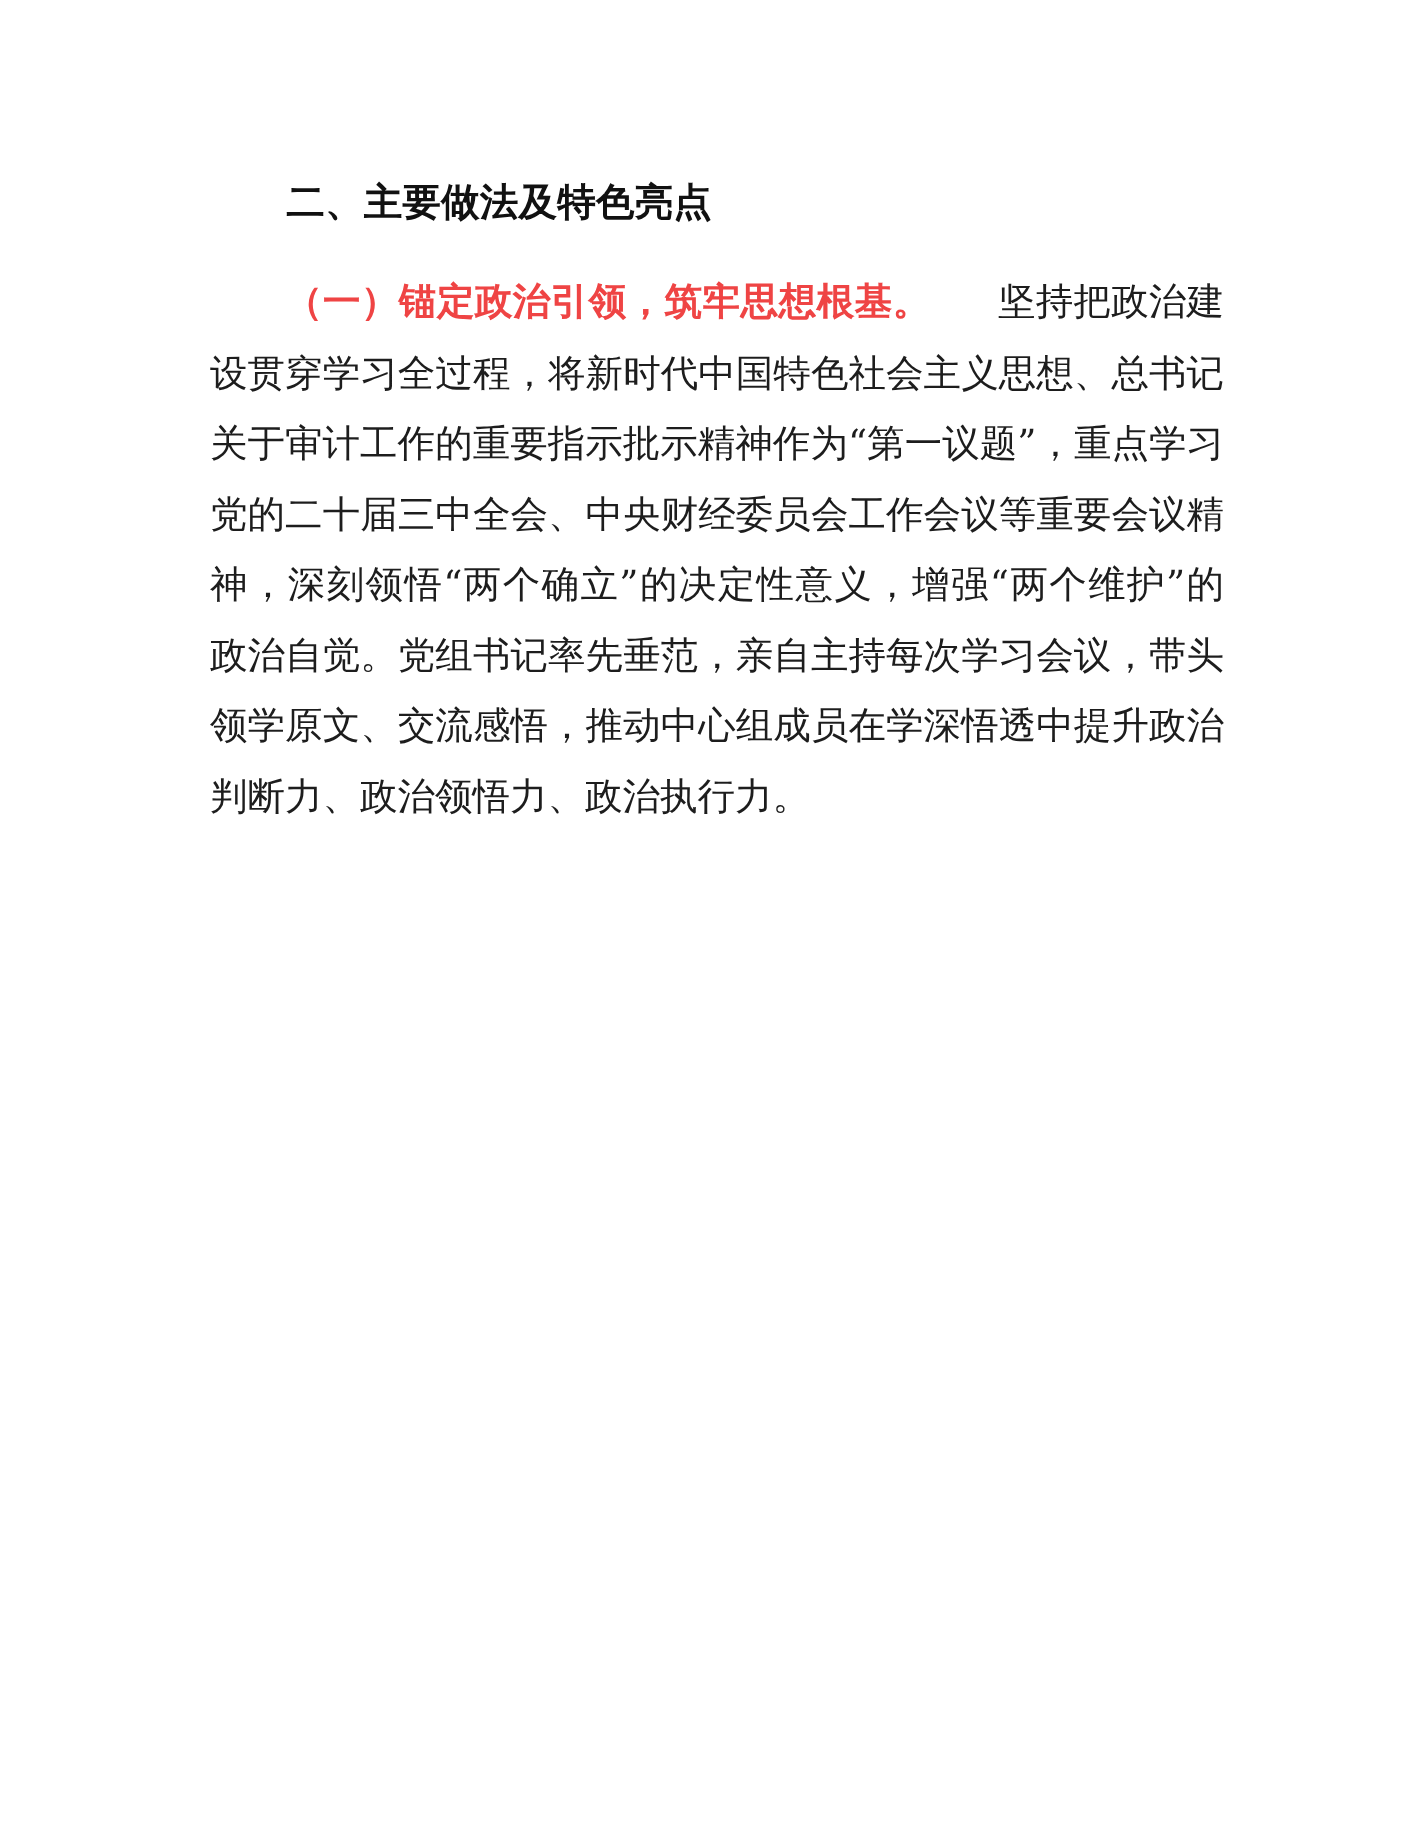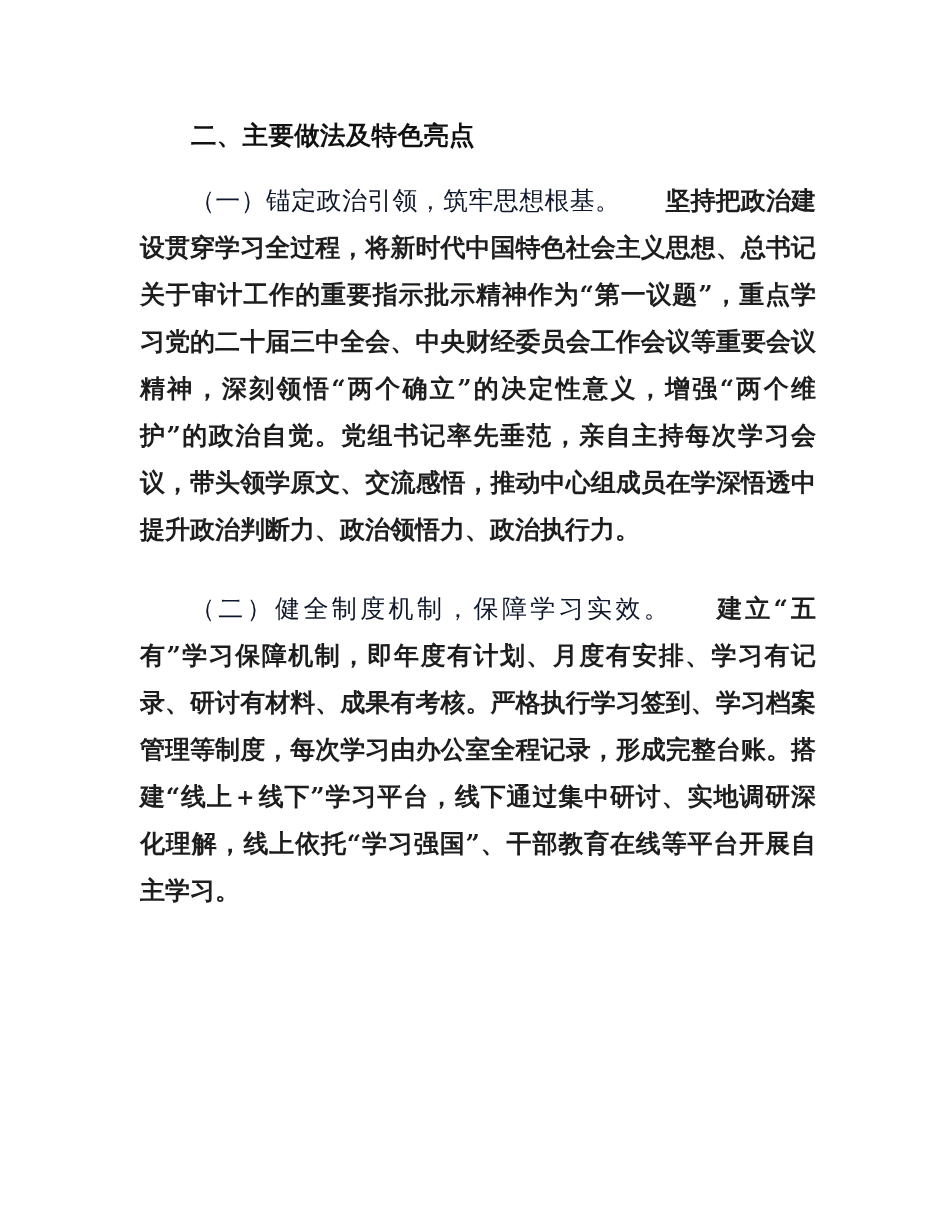--- a/index.html
+++ b/index.html
@@ -59,42 +59,39 @@
     word-break: break-all;
   }
 
   .para + .para {
     margin-top: 32px;
   }
 
   
   .lead {
     font-family: "Liberation Sans", "DejaVu Sans", sans-serif;
-    font-weight: normal;
-    color: #0f172a;
+    font-weight: bold;
+    color: #ef4444;
     letter-spacing: 0.2px;
   }
 
   .body-run {
     font-family: "DejaVu Serif", "Liberation Serif", serif;
-    font-weight: bold;
+    font-weight: normal;
     margin-left: 45px;
   }
 </style>
 </head>
 <body>
 
 <div class="page">
   <div class="content">
 
     <h2 class="section-heading">二、主要做法及特色亮点</h2>
 
     <p class="para">
       <span class="lead">（一）锚定政治引领，筑牢思想根基。</span><span class="body-run">坚持把政治建设贯穿学习全过程，将新时代中国特色社会主义思想、总书记关于审计工作的重要指示批示精神作为“第一议题”，重点学习党的二十届三中全会、中央财经委员会工作会议等重要会议精神，深刻领悟“两个确立”的决定性意义，增强“两个维护”的政治自觉。党组书记率先垂范，亲自主持每次学习会议，带头领学原文、交流感悟，推动中心组成员在学深悟透中提升政治判断力、政治领悟力、政治执行力。</span>
     </p>
 
-    <p class="para">
-      <span class="lead">（二）健全制度机制，保障学习实效。</span><span class="body-run">建立“五有”学习保障机制，即年度有计划、月度有安排、学习有记录、研讨有材料、成果有考核。严格执行学习签到、学习档案管理等制度，每次学习由办公室全程记录，形成完整台账。搭建“线上＋线下”学习平台，线下通过集中研讨、实地调研深化理解，线上依托“学习强国”、干部教育在线等平台开展自主学习。</span>
-    </p>
 
 
   </div>
 </div>
 
 </body></html>

